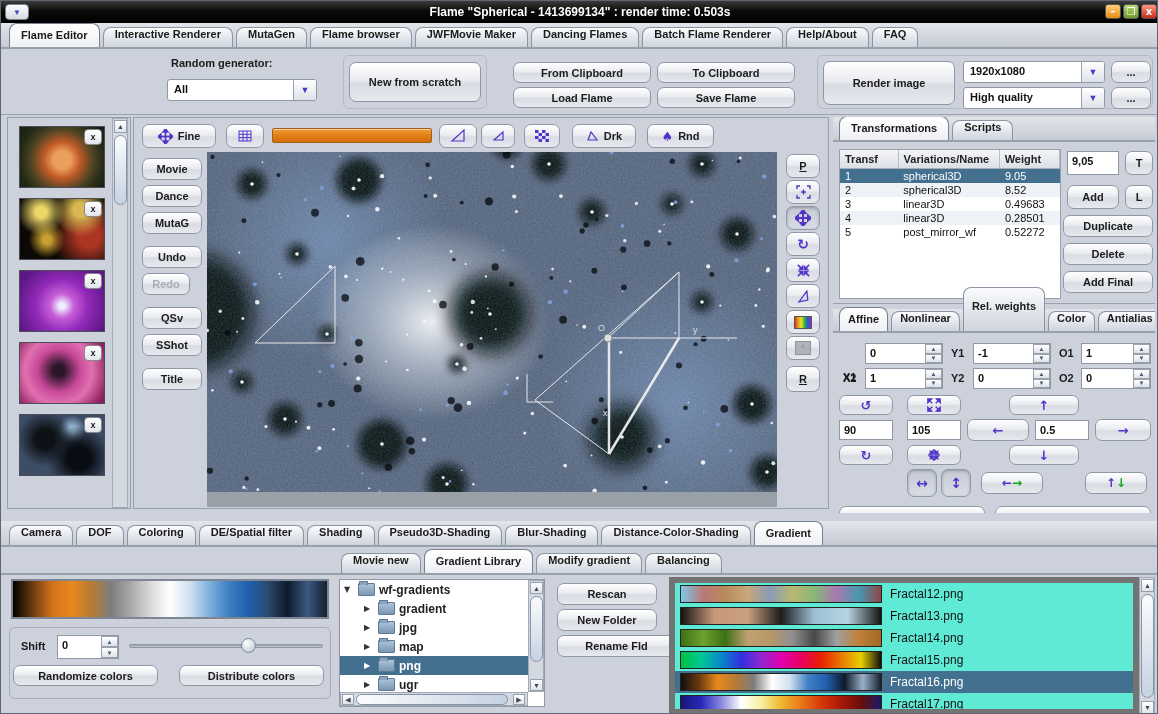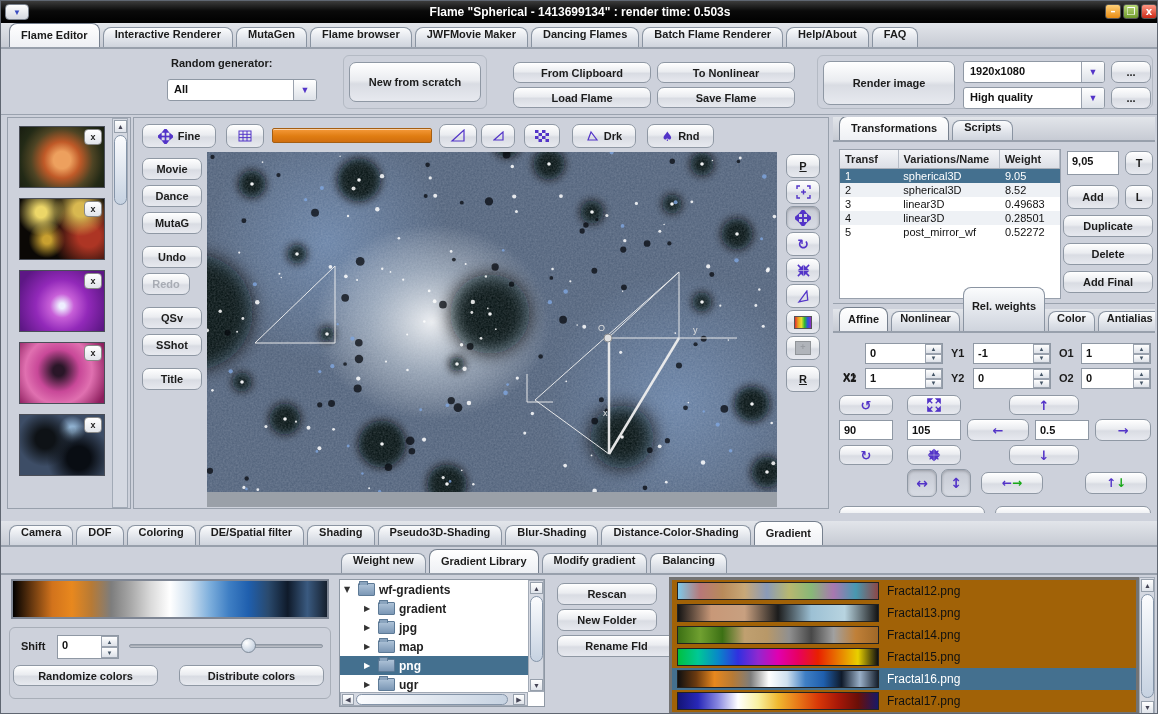--- a/index.html
+++ b/index.html
@@ -83,21 +83,21 @@
   
   .tree{background:#fff;border:1px solid #8f98a4;overflow:hidden;}
   .tnode{display:flex;align-items:center;gap:4px;height:19px;font:bold 12px "Liberation Sans",sans-serif;color:#222;padding-left:4px;}
   .tnode.sel{background:#44708f;color:#fff;}
   .tarrow{width:10px;font-size:8px;color:#333;font-family:"DejaVu Sans",sans-serif;}
   .tnode.sel .tarrow{color:#fff;}
   .folder{width:15px;height:11px;background:linear-gradient(#aec3d8,#7b97b5);border:1px solid #5d7democ;
           border:1px solid #5d7a96;border-radius:1px;position:relative;}
   .folder:before{content:"";position:absolute;left:0;top:-3px;width:7px;height:3px;background:#8aa4be;
                  border:1px solid #5d7a96;border-bottom:none;border-radius:1px 1px 0 0;}
-  .glist{background:#a16207;border:3px solid #737373;overflow:hidden;}
+  .glist{background:#5eead4;border:6px solid #737373;overflow:hidden;}
   .grow{display:flex;align-items:center;height:22px;padding-left:5px;gap:8px;
         font:12px "Liberation Sans",sans-serif;color:#111;}
   .grow.sel{background:#44708f;color:#fff;}
   .gswatch{width:200px;height:16px;border:1px solid #222;}
   .glabel{white-space:nowrap;}
   
   .lbl{font:bold 11px "Liberation Sans",sans-serif;color:#1b1b1b;}
   .grip{width:34px;height:5px;border:1px solid #9aa2ae;border-radius:3px;background:linear-gradient(#f2f4f7,#d4d8e0);}
   .slidertrack{height:4px;background:linear-gradient(#9aa0aa,#c4c8d0);border-radius:2px;border:1px solid #8f98a4;}
   .sliderthumb{width:15px;height:15px;border-radius:50%;border:1px solid #7e8a98;
@@ -137,21 +137,21 @@
       <div class="cbtn">▼</div>
     </div>
     <div class="abs grpbox" style="left:342px;top:6px;width:144px;height:54px;"></div>
     <div class="abs btn" style="left:348px;top:13px;width:132px;height:40px;">
         <span>New from scratch</span>
       </div>
     <div class="abs btn" style="left:512px;top:13px;width:138px;height:21px;">
         <span>From Clipboard</span>
       </div>
     <div class="abs btn" style="left:656px;top:13px;width:138px;height:21px;">
-        <span>To Nonlinear</span>
+        <span>To Clipboard</span>
       </div>
     <div class="abs btn" style="left:512px;top:38px;width:138px;height:21px;">
         <span>Load Flame</span>
       </div>
     <div class="abs btn" style="left:656px;top:38px;width:138px;height:21px;">
         <span>Save Flame</span>
       </div>
     <div class="abs grpbox" style="left:816px;top:6px;width:336px;height:54px;"></div>
     <div class="abs btn" style="left:822px;top:12px;width:132px;height:44px;">
         <span>Render image</span>
@@ -818,21 +818,21 @@
     <div class="tab">Shading</div>
     <div class="tab">Pseudo3D-Shading</div>
     <div class="tab">Blur-Shading</div>
     <div class="tab">Distance-Color-Shading</div>
     <div class="tab sel">Gradient</div>
   </div>
 
   <div class="abs" style="left:0;top:546px;width:1158px;height:168px;">
 
     <div class="abs tabrow" style="left:340px;top:2px;width:480px;height:24px;border-bottom:none;background:none;">
-      <div class="tab">Weight new</div>
+      <div class="tab">Movie new</div>
       <div class="tab sel">Gradient Library</div>
       <div class="tab">Modify gradient</div>
       <div class="tab">Balancing</div>
     </div>
     <div class="abs" style="left:0;top:26px;width:1158px;height:2px;background:#98a0ac;"></div>
 
     <div class="abs" style="left: 10px; top: 32px; width: 318px; height: 40px; border: 2px solid rgb(126, 134, 148); background: linear-gradient(90deg, rgb(0, 0, 0), rgb(107, 58, 16), rgb(210, 115, 28), rgb(232, 136, 30), rgb(183, 122, 53), rgb(125, 125, 125), rgb(168, 168, 168), rgb(217, 217, 217), rgb(255, 255, 255), rgb(207, 224, 239), rgb(127, 176, 221), rgb(63, 127, 196), rgb(31, 95, 174), rgb(42, 74, 110), rgb(15, 26, 42), rgb(58, 90, 128), rgb(22, 32, 46));"></div>
     <div class="abs grpbox" style="left:8px;top:80px;width:322px;height:72px;border-color:#a8aeb8;"></div>
     <div class="abs lbl" style="left:20px;top:93px;">Shift</div>
     <div class="abs spinf" style="left:56px;top:88px;width:62px;height:24px;">

